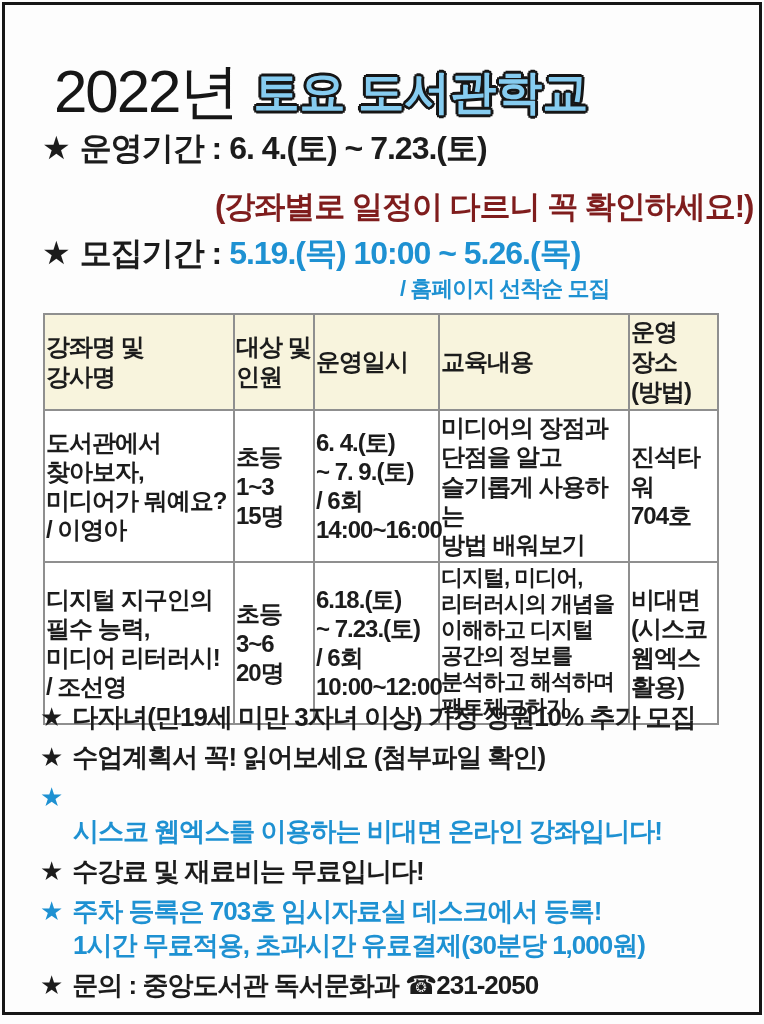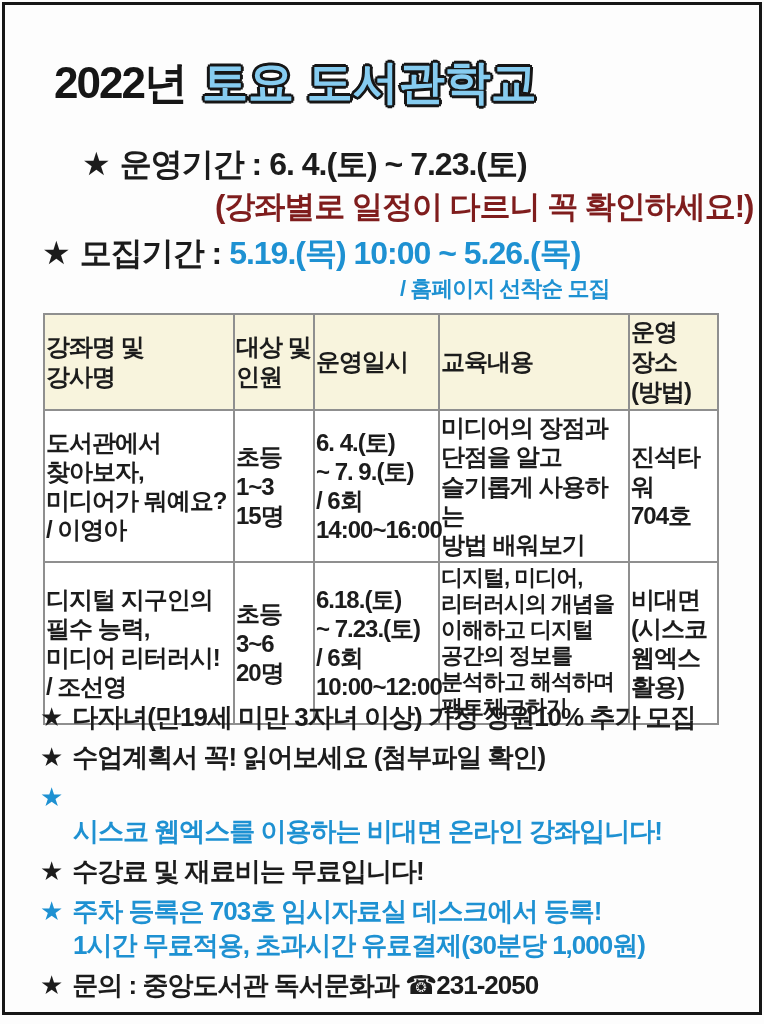--- a/index.html
+++ b/index.html
@@ -19,38 +19,38 @@
     pointer-events: none;
   }
 
   
   .title {
     position: absolute; top: 52px; left: 54px;
     display: flex; align-items: center; gap: 16px;
     white-space: nowrap;
   }
   .title-year {
-    font-size: 44px; font-weight: 700; letter-spacing: -2px;
+    font-size: 60px; font-weight: 400; letter-spacing: -2px;
     color: #161616;
   }
   .title-name {
     font-size: 46px; font-weight: 800; letter-spacing: 0px;
     color: #86ccf0;
     text-shadow:
       3px 0 0 #161616, -3px 0 0 #161616, 0 3px 0 #161616, 0 -3px 0 #161616,
       2px 2px 0 #161616, -2px 2px 0 #161616, 2px -2px 0 #161616, -2px -2px 0 #161616;
   }
 
   
   .info-line {
     position: absolute; left: 42px;
     font-size: 32px; font-weight: 700; letter-spacing: -1px;
     white-space: nowrap;
   }
-  .op-line   { top: 143px; margin-left: 40px; }
+  .op-line   { top: 127px; }
   .op-note   { top: 186px; left: 215px; color: #7f1d1d; font-size: 31px; }
   .rc-line   { top: 232px; }
   .rc-note   { top: 274px; left: 400px; color: #1e91d2; font-size: 22px; }
   .blue-text { color: #1e91d2; margin-top: 40px; }
   .star { margin-right: 10px; }
 
   
   table.course-table {
     position: absolute; top: 313px; left: 43px;
     width: 674px;

